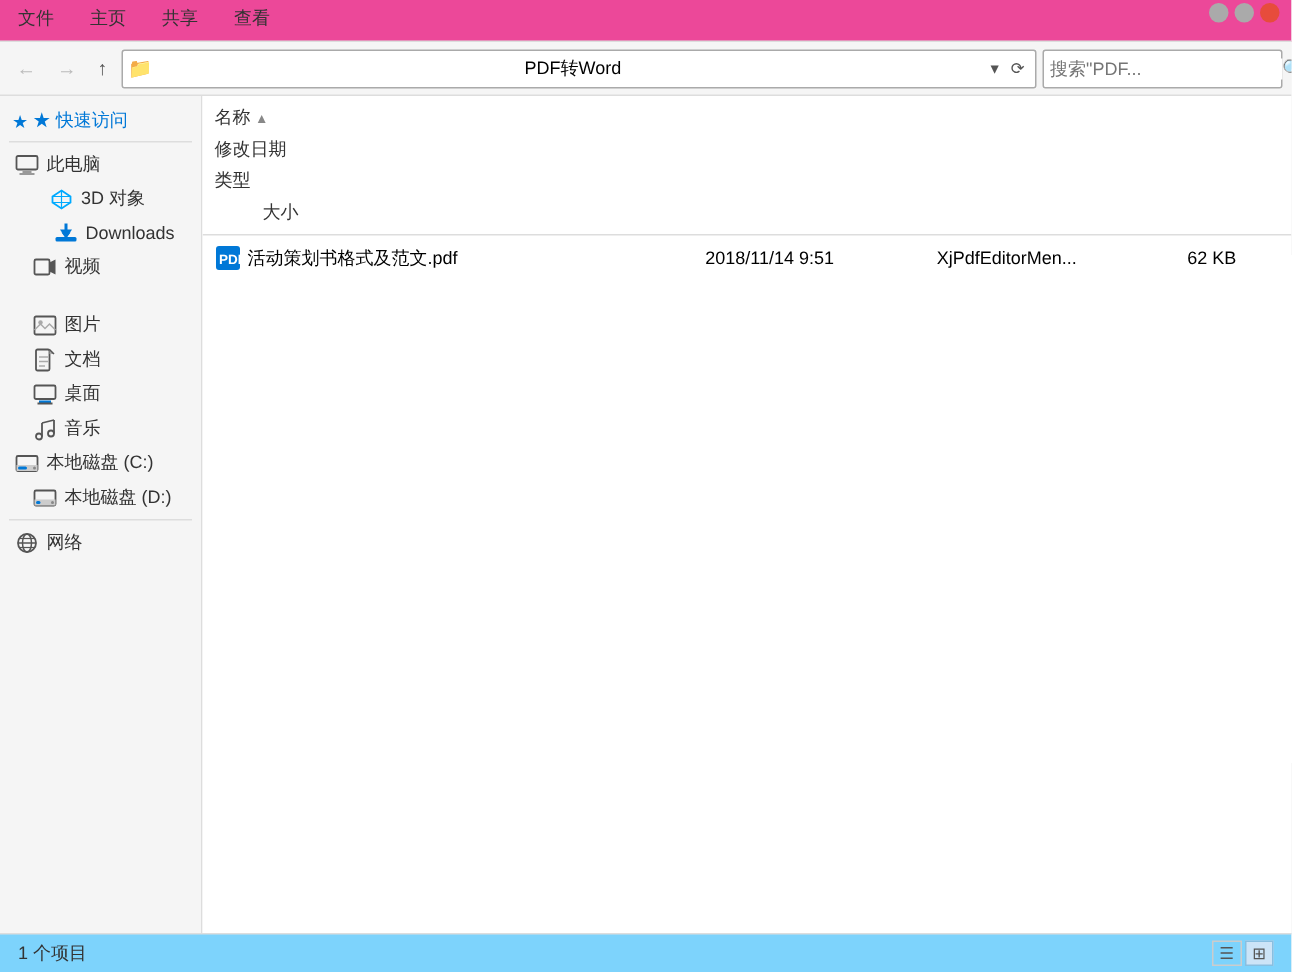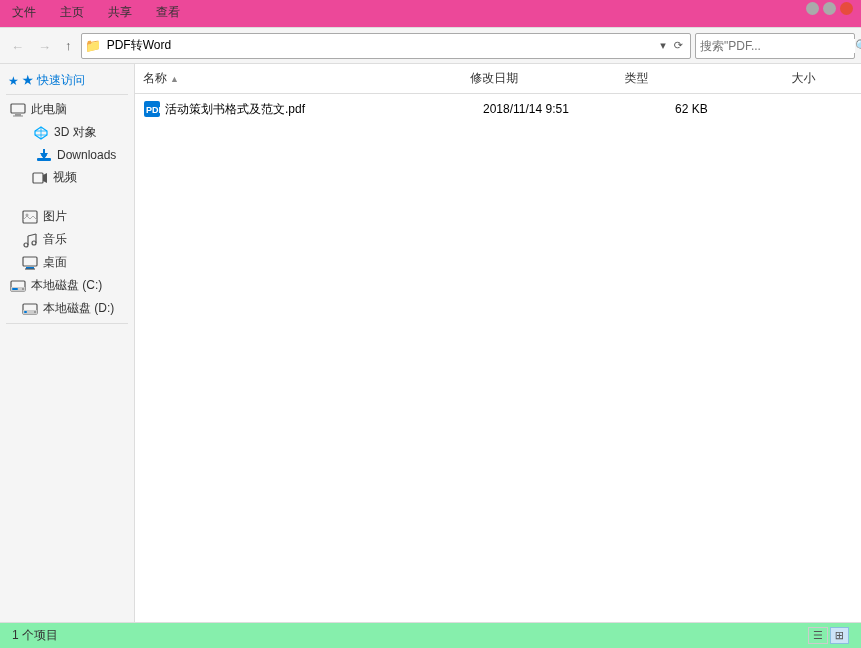--- a/index.html
+++ b/index.html
@@ -74,20 +74,21 @@
       color: #dcb800;
       margin-right: 5px;
       font-size: 13px;
     }
     .address-bar input {
       border: none;
       outline: none;
       font-size: 12px;
       flex: 1;
       font-family: inherit;
+      text-align: center;
     }
     .address-bar-right {
       display: flex;
       align-items: center;
       gap: 2px;
     }
     .addr-dropdown-btn, .addr-refresh-btn {
       background: none;
       border: none;
       cursor: pointer;
@@ -178,20 +179,21 @@
       overflow: auto;
     }
     .file-list-header {
       display: flex;
       border-bottom: 1px solid #ddd;
       padding: 4px 0;
       position: sticky;
       top: 0;
       background: white;
       z-index: 10;
+      flex-direction: column;
     }
     .file-list-header .col {
       font-size: 12px;
       color: #333;
       padding: 2px 8px;
       cursor: pointer;
       user-select: none;
     }
     .col-name { width: 340px; display: flex; align-items: center; gap: 3px; }
     .col-date { width: 160px; }
@@ -217,21 +219,21 @@
     }
     .col-name-cell {
       width: 340px;
       display: flex;
       align-items: center;
     }
 
     
     .status-bar {
       height: 26px;
-      background: #86efac;
+      background: #7dd3fc;
       border-top: 1px solid #ddd;
       display: flex;
       align-items: center;
       padding: 0 12px;
       justify-content: space-between;
     }
     .status-text {
       font-size: 12px;
       color: #333;
     }
@@ -329,66 +331,79 @@
         <svg width="16" height="16" viewBox="0 0 16 16">
           <rect x="1" y="11" width="14" height="3" rx="1" fill="#0078d7"></rect>
           <polygon points="8,2 4,8 12,8" fill="#0078d7" transform="rotate(180,8,7)"></polygon>
           <rect x="7" y="2" width="2" height="6" fill="#0078d7"></rect>
           <polygon points="5,8 11,8 8,12" fill="#0078d7"></polygon>
         </svg>
       </span>
       <span class="item-label">Downloads</span>
     </div>
 
-    <div class="sidebar-item" style="padding-left:32px;">
+    <div class="sidebar-item" style="padding-left:22px;">
       <span class="item-icon">
         <svg width="16" height="16" viewBox="0 0 16 16">
           <rect x="1" y="3" width="10" height="10" rx="1" fill="none" stroke="#555" stroke-width="1.2"></rect>
           <polygon points="11,5 15,3 15,13 11,11" fill="#555"></polygon>
         </svg>
       </span>
       <span class="item-label">视频</span>
     </div>
 
     <div class="sidebar-item" style="padding-left:22px;margin-top:16px;">
       <span class="item-icon">
         <svg width="16" height="16" viewBox="0 0 16 16">
           <rect x="1" y="2" width="14" height="12" rx="1" fill="none" stroke="#555" stroke-width="1.2"></rect>
           <circle cx="5" cy="6" r="1.5" fill="#aaa"></circle>
           <polyline points="1,11 5,7 8,10 11,7 15,11" fill="none" stroke="#aaa" stroke-width="1"></polyline>
         </svg>
       </span>
       <span class="item-label">图片</span>
     </div>
 
+    <div class="sidebar-item" style="padding-left:22px;">
+      <span class="item-icon">
+        <svg width="16" height="16" viewBox="0 0 16 16">
+          <rect x="2" y="1" width="9" height="14" rx="1" fill="none" stroke="#555" stroke-width="1.2"></rect>
+          <polygon points="11,1 14,4 11,4" fill="#aaa"></polygon>
+          <line x1="11" y1="1" x2="14" y2="4" stroke="#555" stroke-width="1"></line>
+          <line x1="4" y1="6" x2="10" y2="6" stroke="#aaa" stroke-width="1"></line>
+          <line x1="4" y1="9" x2="10" y2="9" stroke="#aaa" stroke-width="1"></line>
+          <line x1="4" y1="12" x2="8" y2="12" stroke="#aaa" stroke-width="1"></line>
+        </svg>
+      </span>
+      <span class="item-label">文档</span>
+    </div>
+
+    <div class="sidebar-item" style="padding-left:22px;">
+      <span class="item-icon">
+        <svg width="16" height="16" viewBox="0 0 16 16">
+          <rect x="1" y="2" width="14" height="9" rx="1" fill="none" stroke="#555" stroke-width="1.2"></rect>
+          <rect x="4" y="12" width="8" height="2" fill="#0078d7"></rect>
+          <line x1="3" y1="14" x2="13" y2="14" stroke="#555" stroke-width="1.2"></line>
+        </svg>
+      </span>
+      <span class="item-label">桌面</span>
+    </div>
 
     <div class="sidebar-item" style="padding-left:22px;">
       <span class="item-icon">
         <svg width="16" height="16" viewBox="0 0 16 16">
           <circle cx="4" cy="13" r="2" fill="none" stroke="#555" stroke-width="1.2"></circle>
           <circle cx="12" cy="11" r="2" fill="none" stroke="#555" stroke-width="1.2"></circle>
           <line x1="6" y1="13" x2="6" y2="4" stroke="#555" stroke-width="1.2"></line>
           <line x1="14" y1="11" x2="14" y2="2" stroke="#555" stroke-width="1.2"></line>
           <line x1="6" y1="4" x2="14" y2="2" stroke="#555" stroke-width="1.2"></line>
         </svg>
       </span>
       <span class="item-label">音乐</span>
     </div>
 
-    <div class="sidebar-item" style="padding-left:22px;">
-      <span class="item-icon">
-        <svg width="16" height="16" viewBox="0 0 16 16">
-          <rect x="1" y="2" width="14" height="9" rx="1" fill="none" stroke="#555" stroke-width="1.2"></rect>
-          <rect x="4" y="12" width="8" height="2" fill="#0078d7"></rect>
-          <line x1="3" y1="14" x2="13" y2="14" stroke="#555" stroke-width="1.2"></line>
-        </svg>
-      </span>
-      <span class="item-label">桌面</span>
-    </div>
-
     <div class="sidebar-item" style="">
       <span class="item-icon">
         <svg width="16" height="16" viewBox="0 0 16 16">
           <rect x="1" y="3" width="14" height="10" rx="1" fill="none" stroke="#555" stroke-width="1.2"></rect>
           <rect x="1" y="9" width="14" height="4" rx="0" fill="#ccc"></rect>
           <circle cx="13" cy="11" r="1" fill="#888"></circle>
           <rect x="2" y="10" width="6" height="2" rx="1" fill="#0078d7"></rect>
         </svg>
       </span>
       <span class="item-label">本地磁盘 (C:)</span>
@@ -401,20 +416,32 @@
           <rect x="1" y="9" width="14" height="4" rx="0" fill="#ccc"></rect>
           <circle cx="13" cy="11" r="1" fill="#888"></circle>
           <rect x="2" y="10" width="3" height="2" rx="1" fill="#0078d7"></rect>
         </svg>
       </span>
       <span class="item-label">本地磁盘 (D:)</span>
     </div>
 
     <div class="sidebar-divider"></div>
 
+    <div class="sidebar-item">
+      <span class="item-icon">
+        <svg width="16" height="16" viewBox="0 0 16 16">
+          <circle cx="8" cy="8" r="6" fill="none" stroke="#555" stroke-width="1.2"></circle>
+          <ellipse cx="8" cy="8" rx="3" ry="6" fill="none" stroke="#555" stroke-width="1"></ellipse>
+          <line x1="2" y1="8" x2="14" y2="8" stroke="#555" stroke-width="1"></line>
+          <line x1="3" y1="5" x2="13" y2="5" stroke="#555" stroke-width="0.8"></line>
+          <line x1="3" y1="11" x2="13" y2="11" stroke="#555" stroke-width="0.8"></line>
+        </svg>
+      </span>
+      <span class="item-label">网络</span>
+    </div>
   </div>
 
   <div class="file-area">
 
     <div class="file-list-header">
       <div class="col col-name">
         <span>名称</span>
         <span class="sort-arrow">▲</span>
       </div>
       <div class="col col-date">修改日期</div>
@@ -427,20 +454,21 @@
         <span class="file-icon-pdf">
 
           <svg width="18" height="18" viewBox="0 0 18 18">
             <rect x="1" y="1" width="16" height="16" rx="2" fill="#0078d7"></rect>
             <text x="3" y="13" font-size="9" font-weight="bold" fill="white" font-family="Arial">PDF</text>
           </svg>
         </span>
         <span>活动策划书格式及范文.pdf</span>
       </div>
       <div class="col col-date">2018/11/14 9:51</div>
+      <div class="col col-type">XjPdfEditorMen...</div>
       <div class="col col-size">62 KB</div>
     </div>
   </div>
 </div>
 
 <div class="status-bar">
   <span class="status-text">1 个项目</span>
   <div class="status-view-btns">
     <button class="view-btn">☰</button>
     <button class="view-btn active">⊞</button>

